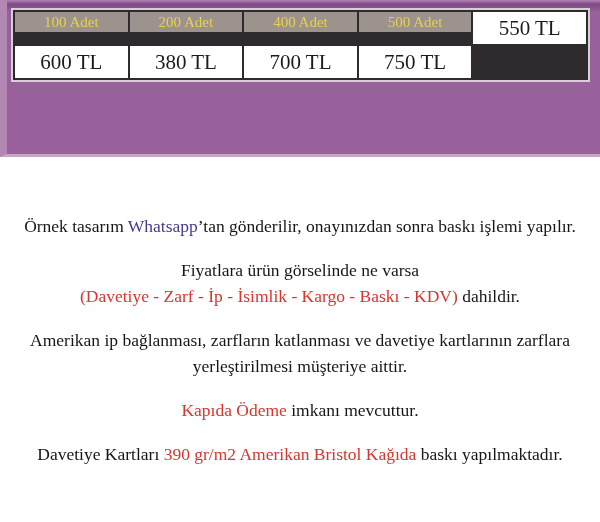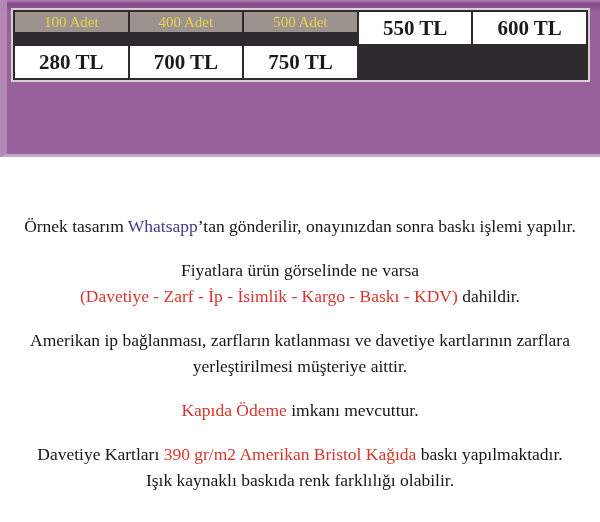--- a/index.html
+++ b/index.html
@@ -35,21 +35,21 @@
     background:var(--header_bg,#9c938e);
     color:var(--header_text,#e8d14c);
     height:20px;
     font-size:15px;
     display:flex; align-items:center; justify-content:center;
     white-space:nowrap;
   }
   .price-cell {
     background:#ffffff;
     color:#1b1b1b;
-    font-weight:bold;
+    font-weight:normal;
     font-size:21px;
     height:32px;
     display:flex; align-items:center; justify-content:center;
     white-space:nowrap;
   }
   .notes {
     padding-top:56px;
     text-align:center;
     color:#161616;
     font-size:17.5px;
@@ -59,25 +59,26 @@
   .red { color:var(--red,#d6362e); }
   .wa  { color:var(--link_purple,#443a8c); }
 </style>
 </head>
 <body>
 
 <div class="banner">
 
   <div class="ptable first">
     <div class="qty-cell">100 Adet</div>
+    <div class="qty-cell">200 Adet</div>
     <div class="qty-cell">400 Adet</div>
     <div class="qty-cell">500 Adet</div>
     <div class="price-cell">550 TL</div>
     <div class="price-cell">600 TL</div>
-    <div class="price-cell">280 TL</div>
+    <div class="price-cell">380 TL</div>
     <div class="price-cell">700 TL</div>
     <div class="price-cell">750 TL</div>
   </div>
 
 
 </div>
 
 <div class="notes">
 
   <p class="note"><span>Örnek tasarım </span><span class="wa">Whatsapp</span><span>’tan gönderilir, onayınızdan sonra baskı işlemi yapılır.</span></p>
@@ -89,16 +90,15 @@
 
   <p class="note">
       <span class="line">Amerikan ip bağlanması, zarfların katlanması ve davetiye kartlarının zarflara</span>
       <span class="line">yerleştirilmesi müşteriye aittir.</span>
     </p>
 
   <p class="note"><span class="red">Kapıda Ödeme</span><span> imkanı mevcuttur.</span></p>
 
   <p class="note">
       <span class="line"><span>Davetiye Kartları </span><span class="red">390 gr/m2 Amerikan Bristol Kağıda</span><span> baskı yapılmaktadır.</span></span>
-      <span class="line">Işık kaynaklı baskıda renk farklılığı olabilir.</span>
     </p>
 
 </div>
 
 </body></html>

